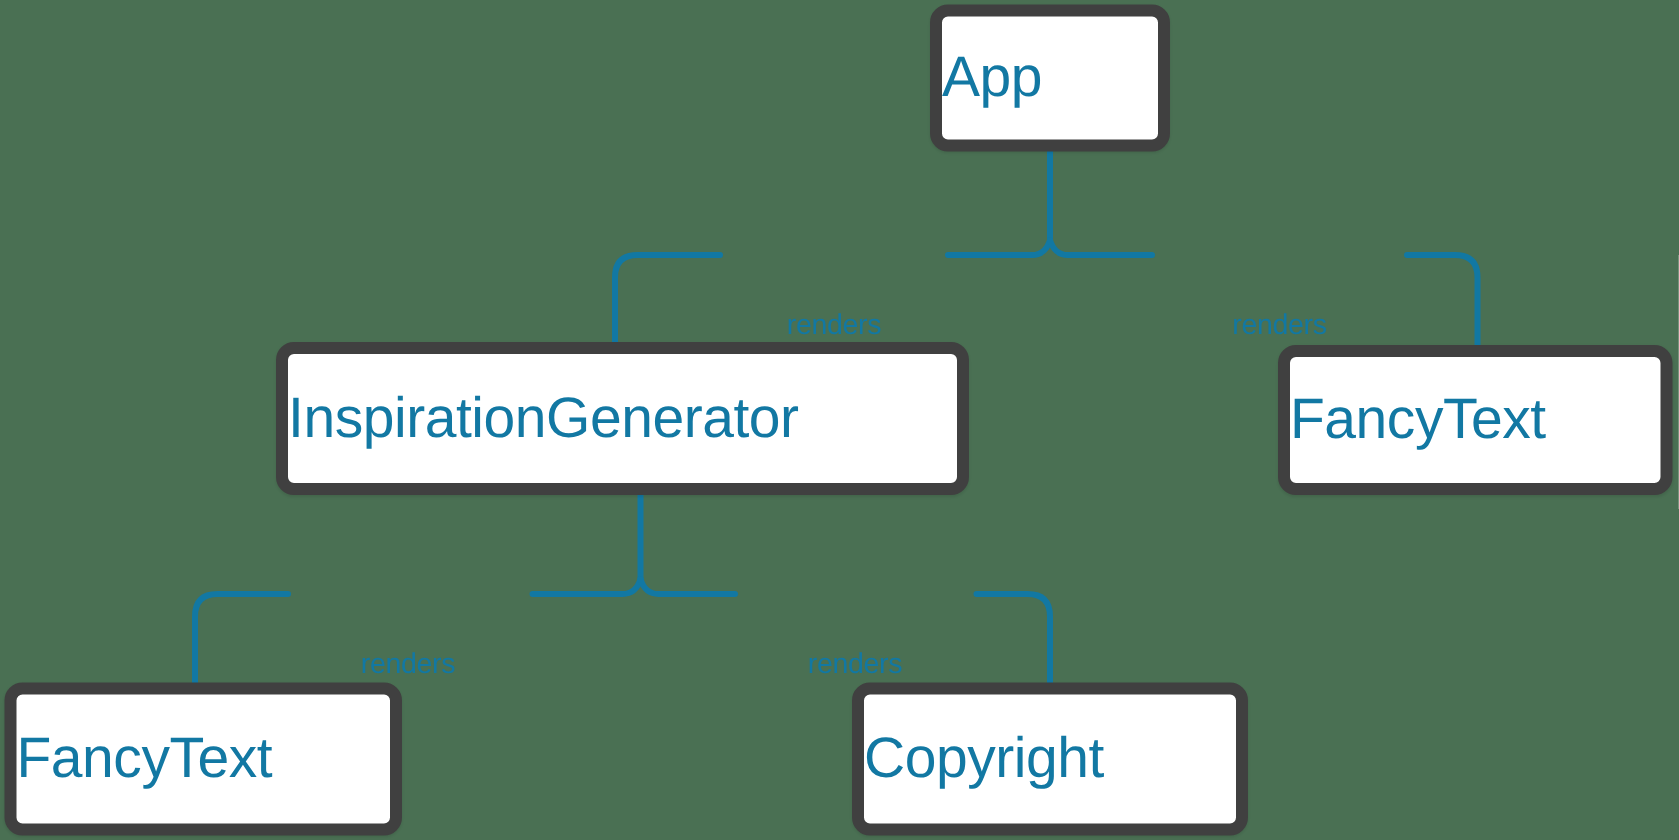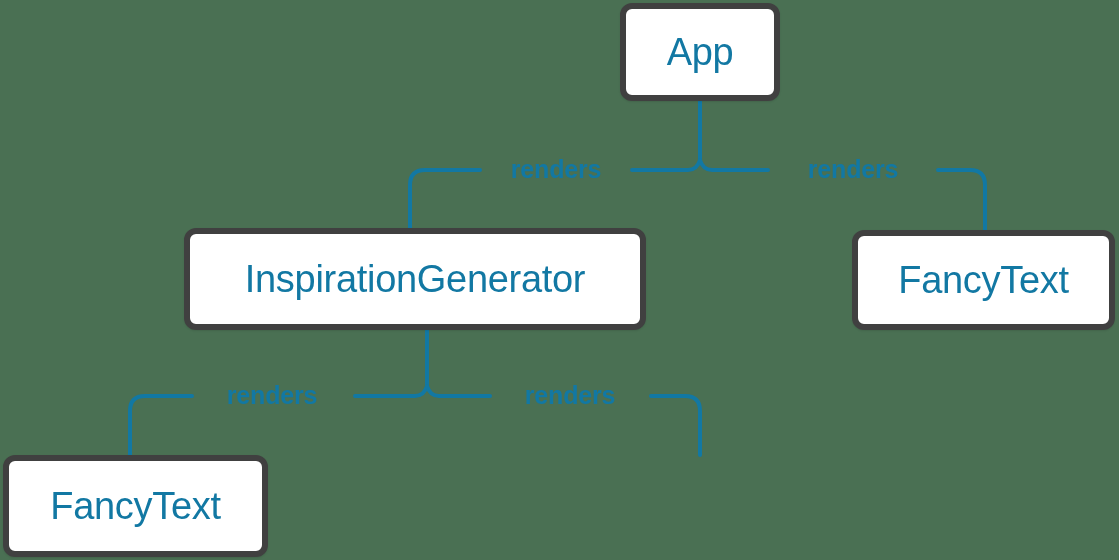--- a/index.html
+++ b/index.html
@@ -22,25 +22,24 @@
     position: absolute;
     left: 0;
     top: 0;
     width: 1119px;
     height: 560px;
   }
   .node {
     position: absolute;
     box-sizing: border-box;
     background: #ffffff;
-    border: 6px solid #404040;
+    border: 8px solid #404040;
     border-radius: 12px;
     display: flex;
     align-items: center;
-    justify-content: center;
     color: #1278a3;
     font-family: "Liberation Sans", sans-serif;
     font-weight: 400;
     letter-spacing: -0.3px;
     z-index: 3;
     box-shadow: 0 1px 2px rgba(0,0,0,0.10);
   }
   .node-label {
     white-space: nowrap;
     line-height: 1;
@@ -48,27 +47,28 @@
   #node-app        { left: 620px; top: 3px;   width: 160px; height: 98px;  font-size: 38px; }
   #node-inspgen    { left: 184px; top: 228px; width: 462px; height: 102px; font-size: 38px; }
   #node-fancy-right{ left: 852px; top: 230px; width: 263px; height: 100px; font-size: 38px; }
   #node-fancy-left { left: 3px;   top: 455px; width: 265px; height: 102px; font-size: 38px; }
   #node-copyright  { left: 568px; top: 455px; width: 264px; height: 102px; font-size: 38px; }
 
   .edge-label {
     position: absolute;
     color: #1278a3;
     font-family: "Liberation Sans", sans-serif;
-    font-size: 25px;
-    font-weight: 700;
+    font-size: 19px;
+    font-weight: 400;
     line-height: 1;
     white-space: nowrap;
     transform: translate(-50%, -50%);
     z-index: 2;
     letter-spacing: -0.2px;
+    margin-top: 48px;
   }
   #edge-label-app-inspgen { left: 556px; top: 169px; }
   #edge-label-app-fancy   { left: 853px; top: 169px; }
   #edge-label-ig-fancy    { left: 272px; top: 395px; }
   #edge-label-ig-copy     { left: 570px; top: 395px; }
 </style>
 </head>
 <body>
 
 <div id="diagram">
@@ -111,14 +111,17 @@
   </div>
 
   <div class="node" id="node-fancy-right">
     <span class="node-label">FancyText</span>
   </div>
 
   <div class="node" id="node-fancy-left">
     <span class="node-label">FancyText</span>
   </div>
 
+  <div class="node" id="node-copyright">
+    <span class="node-label">Copyright</span>
+  </div>
 
 </div>
 
 </body></html>

